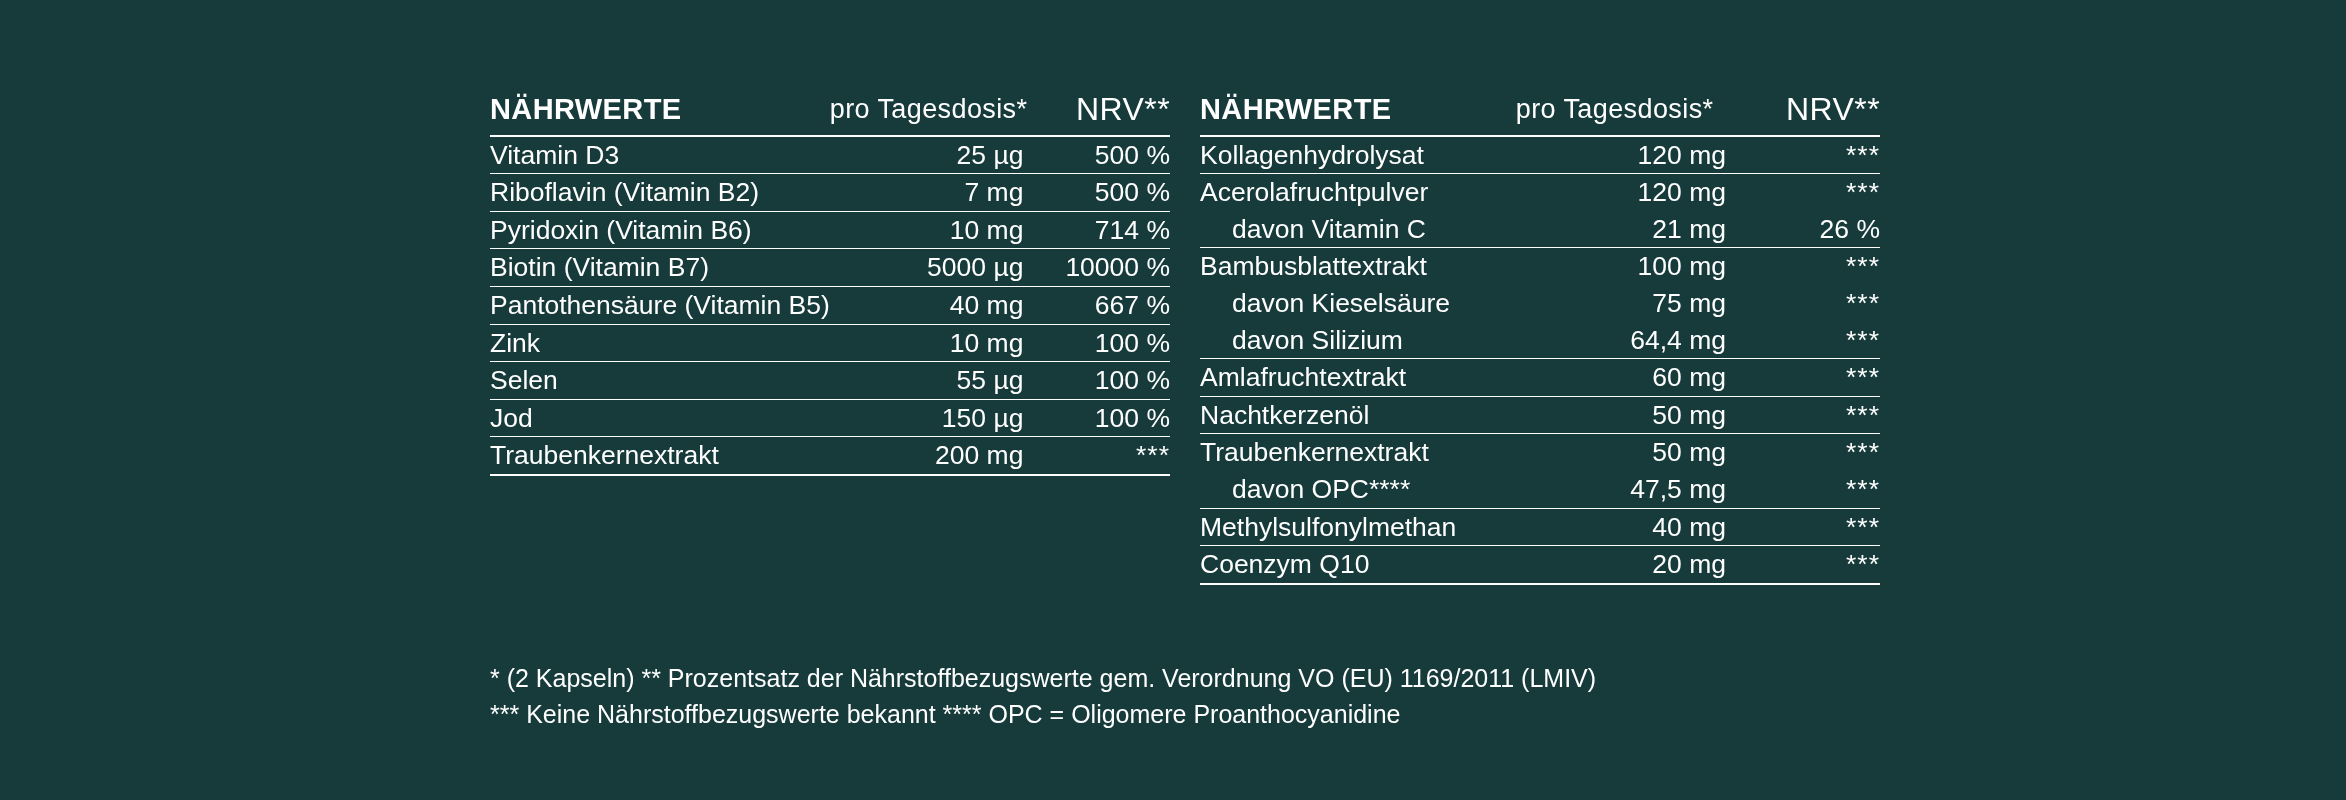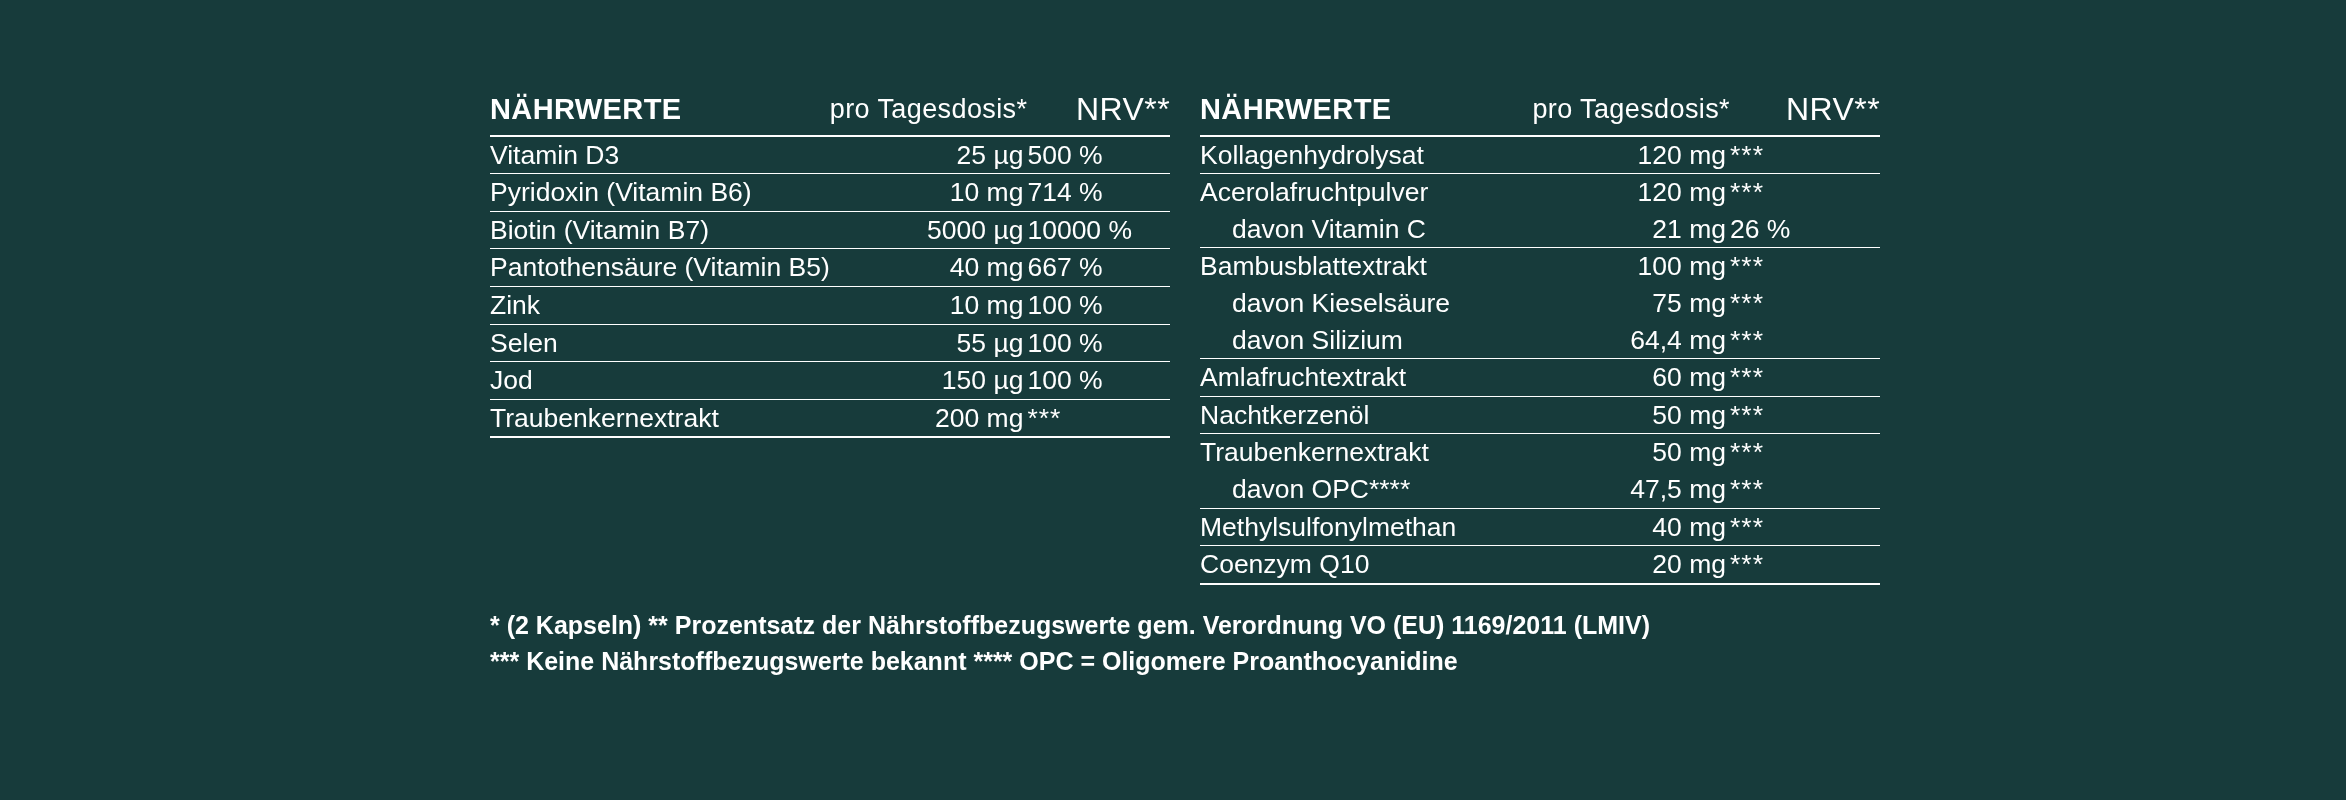--- a/index.html
+++ b/index.html
@@ -45,21 +45,21 @@
     font-size: 29px;
     letter-spacing: 0.4px;
     padding: 0 0 8px 0;
     border-bottom: 2.5px solid #ffffff;
     white-space: nowrap;
   }
   thead th.h-name {
     text-align: left;
   }
   thead th.h-dose {
-    text-align: right;
+    text-align: center;
     font-weight: normal;
     font-size: 27px;
   }
   thead th.h-nrv {
     text-align: right;
     font-weight: normal;
     font-size: 32px;
     width: 150px;
   }
   tbody td {
@@ -80,32 +80,32 @@
     text-align: left;
   }
   td.c-name.sub {
     padding-left: 32px;
   }
   td.c-dose {
     text-align: right;
     padding-right: 4px;
   }
   td.c-nrv {
+    text-align: right;
     width: 150px;
   }
   .stars {
     letter-spacing: 1px;
   }
   .footnotes {
     position: absolute;
     left: 490px;
-    top: 607px;
+    top: 660px;
     font-size: 25px;
     line-height: 1.45;
-    font-weight: bold;
   }
   .footnotes div {
     white-space: nowrap;
   }
 </style>
 </head>
 <body>
 
 <div class="panel">
 
@@ -120,20 +120,25 @@
             <th class="h-nrv">NRV**</th>
           </tr>
         </thead>
         <tbody id="tbody-left">
             <tr class="grp-start">
               <td class="c-name">Vitamin D3</td>
               <td class="c-dose">25 µg</td>
               <td class="c-nrv">500 %</td>
             </tr>
             <tr class="grp-start">
+              <td class="c-name">Riboflavin (Vitamin B2)</td>
+              <td class="c-dose">7 mg</td>
+              <td class="c-nrv">500 %</td>
+            </tr>
+            <tr class="grp-start">
               <td class="c-name">Pyridoxin (Vitamin B6)</td>
               <td class="c-dose">10 mg</td>
               <td class="c-nrv">714 %</td>
             </tr>
             <tr class="grp-start">
               <td class="c-name">Biotin (Vitamin B7)</td>
               <td class="c-dose">5000 µg</td>
               <td class="c-nrv">10000 %</td>
             </tr>
             <tr class="grp-start">

